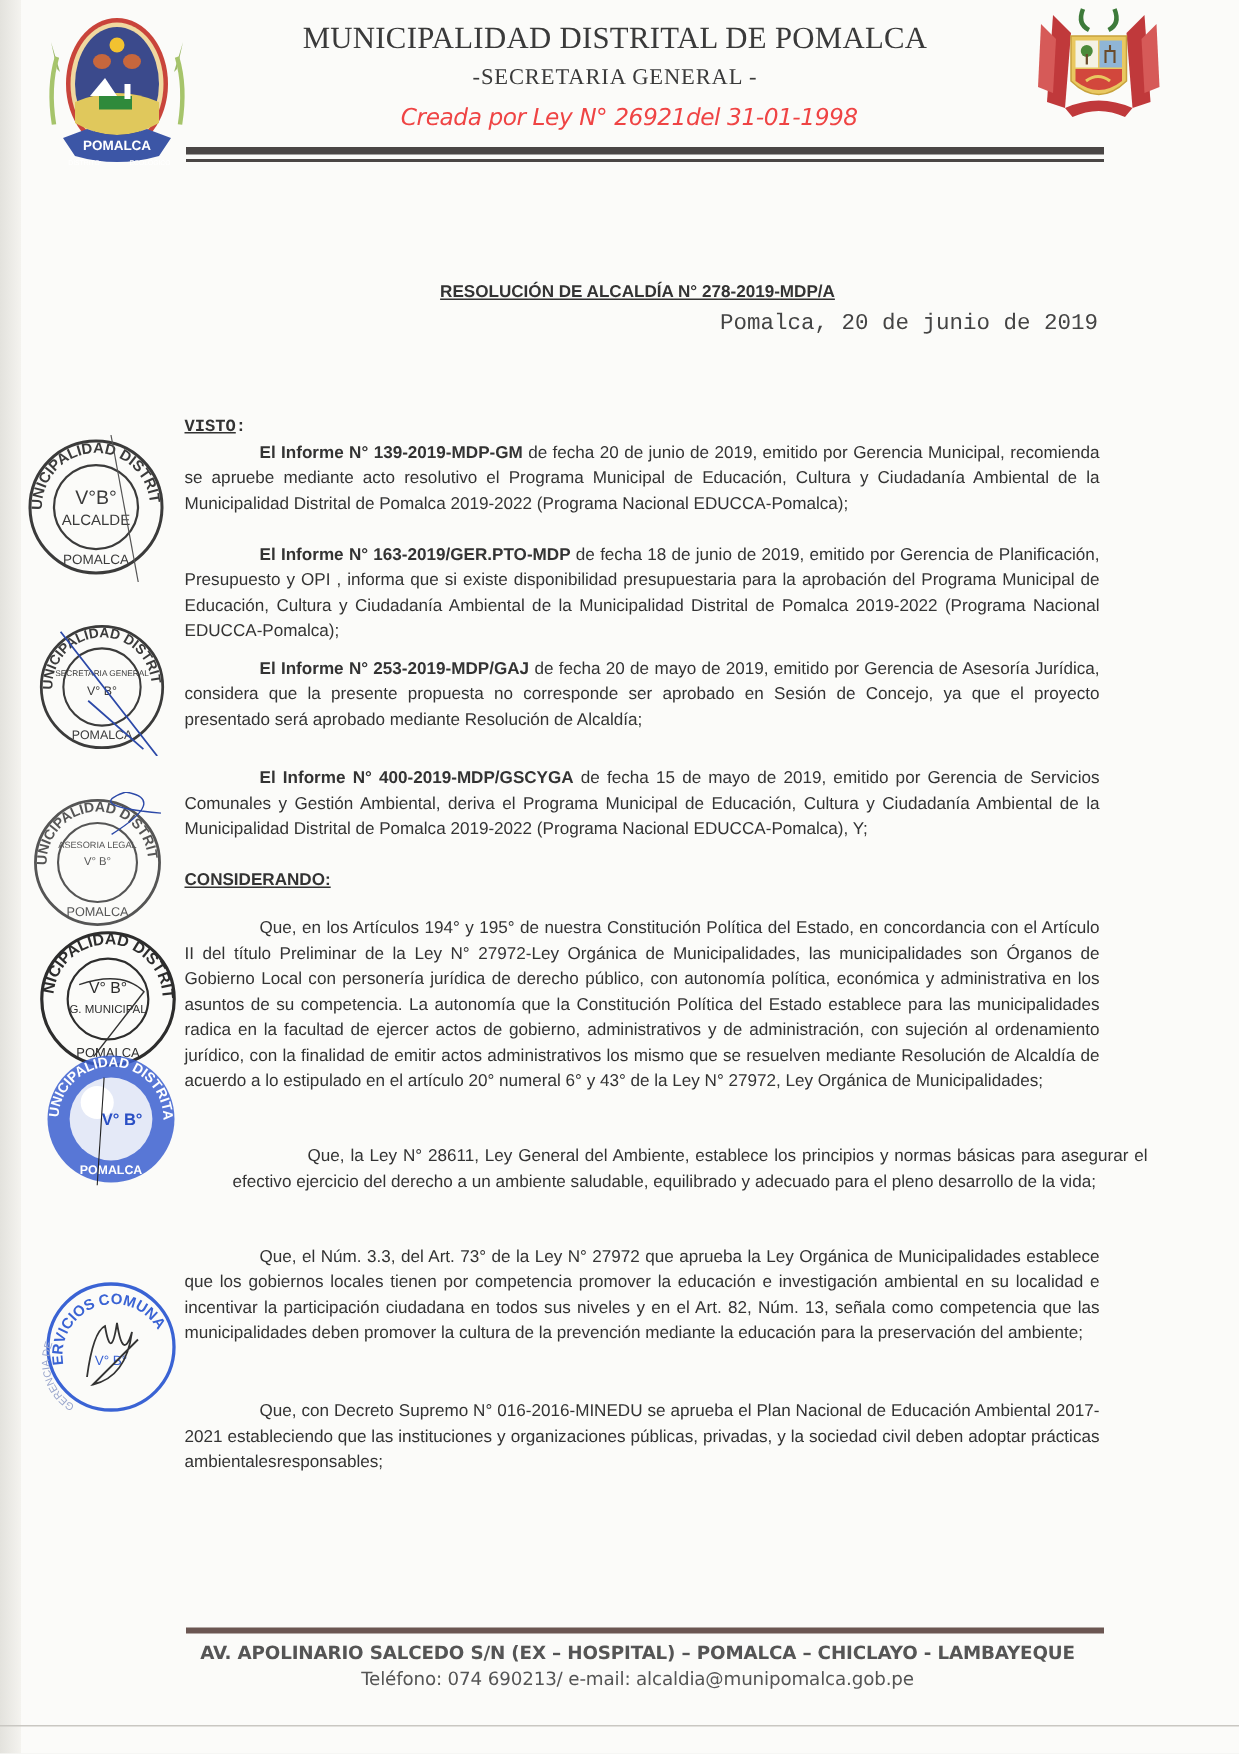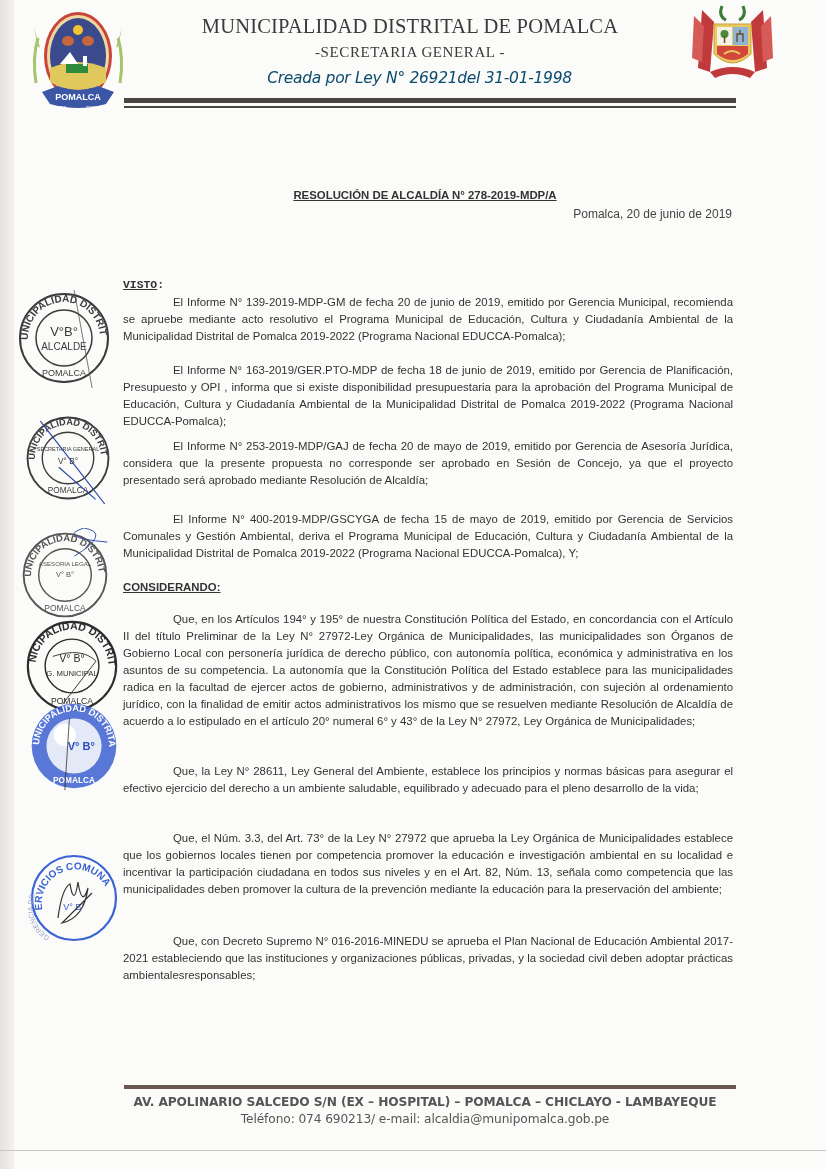--- a/index.html
+++ b/index.html
@@ -7,35 +7,35 @@
   body { position: relative; font-family: "Liberation Sans", sans-serif; color: #2a2a2a; }
   .page { position: absolute; left: 0; top: 0; width: 826px; height: 1169px; background: #fbfbf9; }
   .left-edge { position: absolute; left: 0; top: 0; width: 14px; height: 1169px; background: linear-gradient(90deg, #e3e2dd, #f4f3ef); }
 
   
   .logo-left { position: absolute; left: 28px; top: 8px; width: 100px; height: 108px; }
   .logo-right { position: absolute; left: 690px; top: 2px; width: 85px; height: 86px; }
   .hdr-title { position: absolute; left: 0; width: 826px; text-align: center; font-family: "Liberation Serif", serif; color: #3a3a3a; }
   .hdr-title.t1 { top: 15px; left: 120px; width: 580px; font-size: 20.5px; letter-spacing: 0.2px; }
   .hdr-title.t2 { top: 44px; left: 120px; width: 580px; font-size: 15px; letter-spacing: 0.6px; }
-  .hdr-law { position: absolute; left: 120px; width: 580px; top: 69px; text-align: center; font-family: "DejaVu Sans", sans-serif; font-style: italic; font-size: 15.5px; color: #0c4a6e; letter-spacing: -0.3px; padding-left: 19px; }
+  .hdr-law { position: absolute; left: 120px; width: 580px; top: 69px; text-align: center; font-family: "DejaVu Sans", sans-serif; font-style: italic; font-size: 15.5px; color: #ef4444; letter-spacing: -0.3px; padding-left: 19px; }
   .hdr-rule1 { position: absolute; left: 124px; top: 98px; width: 612px; height: 5px; background: #4a4645; }
   .hdr-rule2 { position: absolute; left: 124px; top: 106px; width: 612px; height: 2px; background: #4a4645; }
 
   
   .center { position: absolute; left: 100px; width: 650px; text-align: center; font-weight: bold; font-size: 11.4px; color: #333; }
   .year { top: 144px; }
   .res-title { top: 189px; text-decoration: underline; }
-  .date { position: absolute; right: 94px; top: 207px; font-size: 12px; color: #444; }
+  .date { position: absolute; right: 94px; top: 207px; font-size: 15px; color: #444; font-family: Liberation Mono, monospace; }
   .alcalde { top: 240px; }
 
   .section-h { position: absolute; left: 123px; font-weight: bold; font-size: 11.4px; text-decoration: underline; color: #333; }
   .para { position: absolute; left: 123px; width: 610px; font-size: 11.4px; line-height: 17px; color: #333; text-align: justify; text-align-last: left; }
   .para .ind { display: inline-block; width: 50px; }
-  .para b { font-weight: normal; }
+  .para b { font-weight: bold; }
 
   
   .ftr-rule { position: absolute; left: 124px; top: 1085px; width: 612px; height: 4px; background: #6b5652; }
   .ftr-addr { position: absolute; left: 100px; width: 650px; top: 1095px; text-align: center; font-family: "DejaVu Sans", sans-serif; font-size: 12.2px; color: #555; letter-spacing: -0.1px; font-weight: bold; }
   .ftr-tel { position: absolute; left: 100px; width: 650px; top: 1112px; text-align: center; font-family: "DejaVu Sans", sans-serif; font-size: 12.2px; color: #555; letter-spacing: -0.1px; }
   .bottom-line { position: absolute; left: 0; top: 1150px; width: 826px; height: 1px; background: #c9c7c2; }
 
   
   .stamp { position: absolute; }
 </style>
@@ -97,21 +97,21 @@
   <div class="para" style="top:362px;"><span class="ind"></span><b>El Informe N° 163-2019/GER.PTO-MDP</b><span> de fecha 18 de junio de 2019, emitido por Gerencia de Planificación, Presupuesto y OPI , informa que si existe disponibilidad presupuestaria para la aprobación del Programa Municipal de Educación, Cultura y Ciudadanía Ambiental de la Municipalidad Distrital de Pomalca 2019-2022 (Programa Nacional EDUCCA-Pomalca);</span></div>
 
   <div class="para" style="top:438px;"><span class="ind"></span><b>El Informe N° 253-2019-MDP/GAJ</b><span> de fecha 20 de mayo de 2019, emitido por Gerencia de Asesoría Jurídica, considera que la presente propuesta no corresponde ser aprobado en Sesión de Concejo, ya que el proyecto presentado será aprobado mediante Resolución de Alcaldía;</span></div>
 
   <div class="para" style="top:511px;"><span class="ind"></span><b>El Informe N° 400-2019-MDP/GSCYGA</b><span> de fecha 15 de mayo de 2019, emitido por Gerencia de Servicios Comunales y Gestión Ambiental, deriva el Programa Municipal de Educación, Cultura y Ciudadanía Ambiental de la Municipalidad Distrital de Pomalca 2019-2022 (Programa Nacional EDUCCA-Pomalca), Y;</span></div>
 
   <div class="section-h" style="top:581px;">CONSIDERANDO:</div>
 
   <div class="para" style="top:611px;"><span class="ind"></span><span>Que, en los Artículos 194° y 195° de nuestra Constitución Política del Estado, en concordancia con el Artículo II del título Preliminar de la Ley N° 27972-Ley Orgánica de Municipalidades, las municipalidades son Órganos de Gobierno Local con personería jurídica de derecho público, con autonomía política, económica y administrativa en los asuntos de su competencia. La autonomía que la Constitución Política del Estado establece para las municipalidades radica en la facultad de ejercer actos de gobierno, administrativos y de administración, con sujeción al ordenamiento jurídico, con la finalidad de emitir actos administrativos los mismo que se resuelven mediante Resolución de Alcaldía de acuerdo a lo estipulado en el artículo 20° numeral 6° y 43° de la Ley N° 27972, Ley Orgánica de Municipalidades;</span></div>
 
-  <div class="para" style="top:763px;"><span class="ind"></span><span>Que, la Ley N° 28611, Ley General del Ambiente, establece los principios y normas básicas para asegurar el efectivo ejercicio del derecho a un ambiente saludable, equilibrado y adecuado para el pleno desarrollo de la vida;</span></div>
+  <div class="para" style="top:763px;margin-left:32px;"><span class="ind"></span><span>Que, la Ley N° 28611, Ley General del Ambiente, establece los principios y normas básicas para asegurar el efectivo ejercicio del derecho a un ambiente saludable, equilibrado y adecuado para el pleno desarrollo de la vida;</span></div>
 
   <div class="para" style="top:830px;"><span class="ind"></span><span>Que, el Núm. 3.3, del Art. 73° de la Ley N° 27972 que aprueba la Ley Orgánica de Municipalidades establece que los gobiernos locales tienen por competencia promover la educación e investigación ambiental en su localidad e incentivar la participación ciudadana en todos sus niveles y en el Art. 82, Núm. 13, señala como competencia que las municipalidades deben promover la cultura de la prevención mediante la educación para la preservación del ambiente;</span></div>
 
   <div class="para" style="top:933px;"><span class="ind"></span><span>Que, con Decreto Supremo N° 016-2016-MINEDU se aprueba el Plan Nacional de Educación Ambiental 2017-2021 estableciendo que las instituciones y organizaciones públicas, privadas, y la sociedad civil deben adoptar prácticas ambientalesresponsables;</span></div>
 
   <svg class="stamp" style="left:14px;top:288px;width:100px;height:100px;" viewBox="0 0 100 100">
     <circle cx="50" cy="50" r="44" fill="none" stroke="#3b3b3b" stroke-width="2"></circle>
     <circle cx="50" cy="50" r="28" fill="none" stroke="#3b3b3b" stroke-width="1.5"></circle>
     <path id="arcA" d="M14 50 A36 36 0 0 1 86 50" fill="none"></path>
     <text font-family="Liberation Sans, sans-serif" font-size="10" font-weight="bold" fill="#3b3b3b"><textPath href="#arcA" startOffset="50%" text-anchor="middle">MUNICIPALIDAD DISTRITAL</textPath></text>

